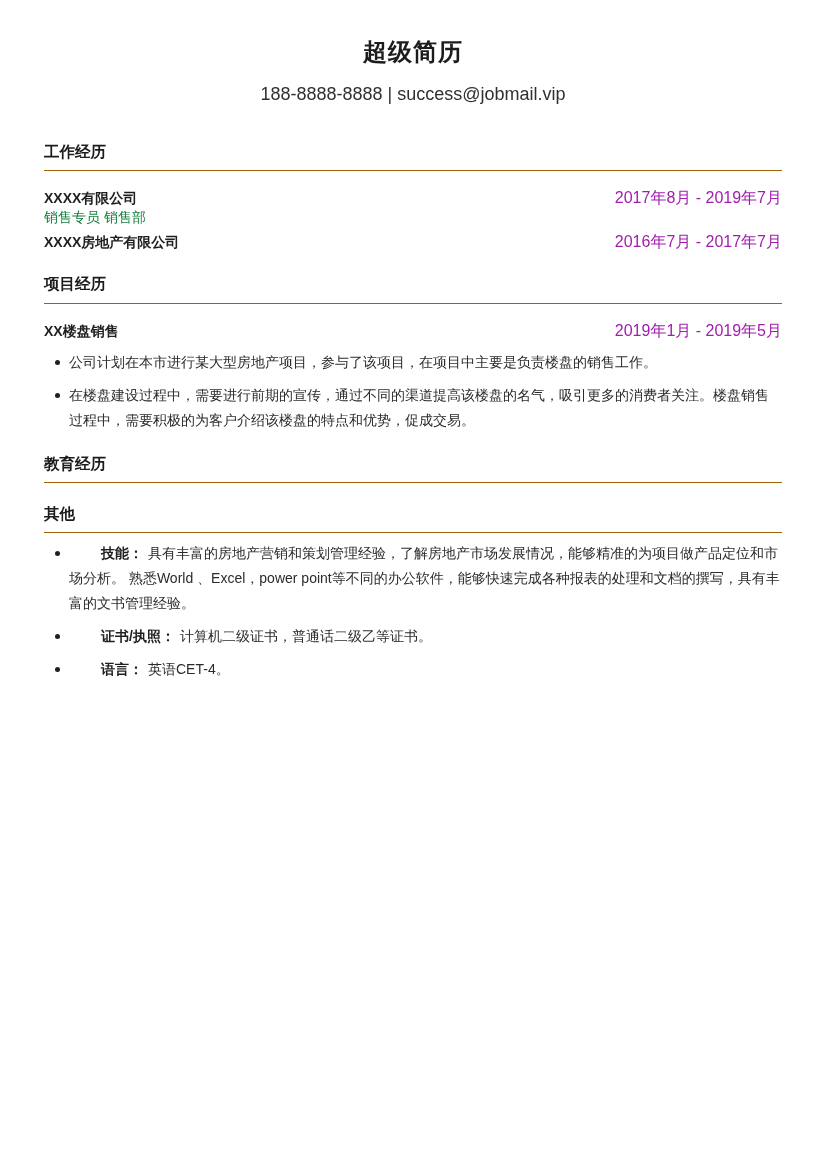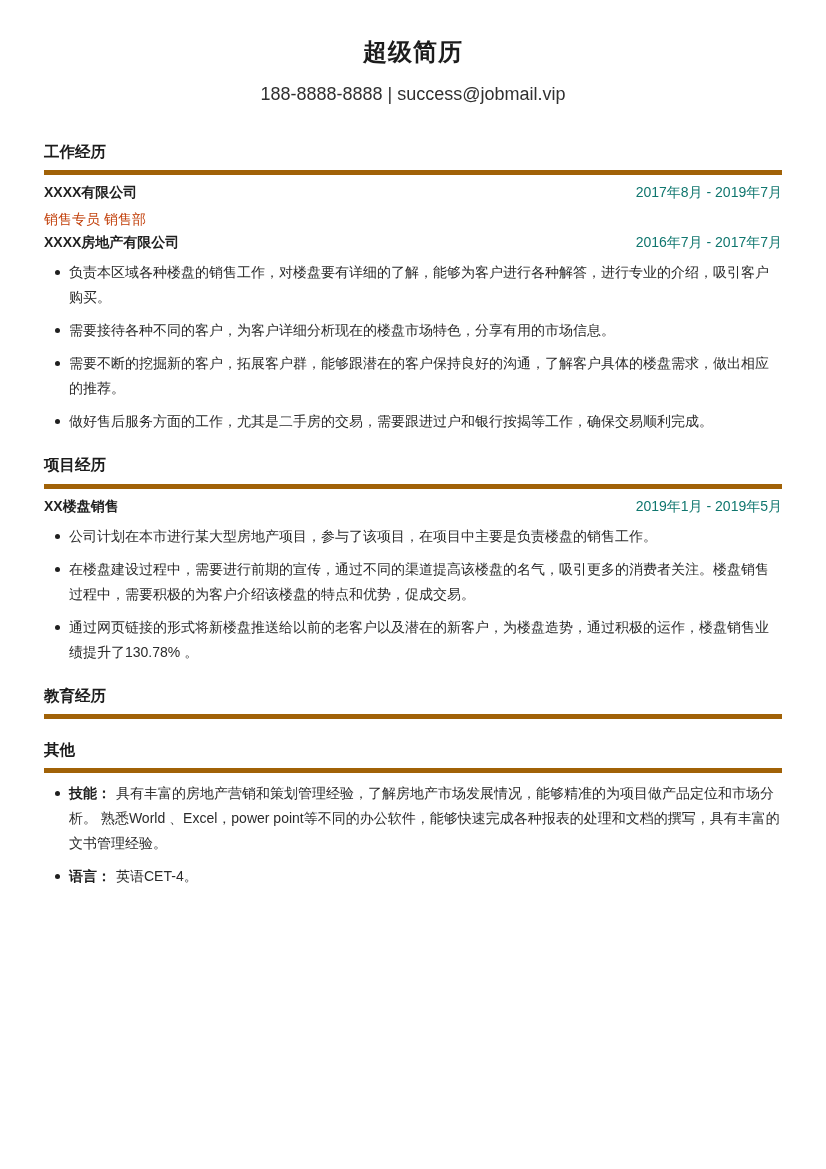--- a/index.html
+++ b/index.html
@@ -32,46 +32,45 @@
     color: #303030;
   }
   
   .section { margin-top: 21px; }
   .section.first { margin-top: 37px; }
   .section-heading {
     font-size: 15.5px;
     font-weight: 700;
     color: #1c1c1c;
     padding-bottom: 9px;
-    border-bottom: 5px solid #a16207;
+    border-bottom: 1px solid #a16207;
     line-height: 1.25;
   }
   
   .entry-header {
     display: flex;
     justify-content: space-between;
     align-items: baseline;
-    margin-top: 9px;
+    margin-top: 17px;
   }
   .entry-header.tight { margin-top: 5px; }
   .entry-name {
     font-size: 14px;
     font-weight: 700;
     color: #1f1f1f;
   }
   .entry-date {
-    font-size: 14px;
+    font-size: 16px;
     font-weight: 400;
-    color: #0f766e;
+    color: #a21caf;
     white-space: nowrap;
   }
   .entry-role {
-    margin-top: 9px;
     font-size: 14px;
-    color: #c2410c;
+    color: #15803d;
   }
   
   ul.bullets {
     list-style: none;
     margin-top: 6px;
     padding-left: 25px;
   }
   ul.bullets li {
     position: relative;
     font-size: 14px;
@@ -86,20 +85,21 @@
     top: 10px;
     width: 5px;
     height: 5px;
     border-radius: 50%;
     background: #1f1f1f;
   }
   ul.bullets li strong {
     font-weight: 700;
     color: #1f1f1f;
     margin-right: 5px;
+    margin-left: 32px;
   }
 </style>
 </head>
 <body>
 
 <div class="page">
 
   <header class="resume-header">
     <h1 class="resume-title">超级简历</h1>
     <div class="resume-contact">188-8888-8888 | success@jobmail.vip</div>
@@ -114,52 +114,46 @@
         <span class="entry-date">2017年8月 - 2019年7月</span>
       </div>
       <div class="entry-role">销售专员 销售部</div>
     </div>
 
     <div class="entry">
       <div class="entry-header tight">
         <span class="entry-name">XXXX房地产有限公司</span>
         <span class="entry-date">2016年7月 - 2017年7月</span>
       </div>
-      <ul class="bullets">
-        <li>负责本区域各种楼盘的销售工作，对楼盘要有详细的了解，能够为客户进行各种解答，进行专业的介绍，吸引客户购买。</li>
-        <li>需要接待各种不同的客户，为客户详细分析现在的楼盘市场特色，分享有用的市场信息。</li>
-        <li>需要不断的挖掘新的客户，拓展客户群，能够跟潜在的客户保持良好的沟通，了解客户具体的楼盘需求，做出相应的推荐。</li>
-        <li>做好售后服务方面的工作，尤其是二手房的交易，需要跟进过户和银行按揭等工作，确保交易顺利完成。</li>
-      </ul>
     </div>
   </section>
 
   <section class="section">
     <h2 class="section-heading">项目经历</h2>
 
     <div class="entry">
       <div class="entry-header">
         <span class="entry-name">XX楼盘销售</span>
         <span class="entry-date">2019年1月 - 2019年5月</span>
       </div>
       <ul class="bullets">
         <li>公司计划在本市进行某大型房地产项目，参与了该项目，在项目中主要是负责楼盘的销售工作。</li>
         <li>在楼盘建设过程中，需要进行前期的宣传，通过不同的渠道提高该楼盘的名气，吸引更多的消费者关注。楼盘销售过程中，需要积极的为客户介绍该楼盘的特点和优势，促成交易。</li>
-        <li>通过网页链接的形式将新楼盘推送给以前的老客户以及潜在的新客户，为楼盘造势，通过积极的运作，楼盘销售业绩提升了130.78% 。</li>
       </ul>
     </div>
   </section>
 
   <section class="section">
     <h2 class="section-heading">教育经历</h2>
 
   </section>
 
   <section class="section">
     <h2 class="section-heading">其他</h2>
 
     <ul class="bullets">
       <li><strong>技能：</strong><span>具有丰富的房地产营销和策划管理经验，了解房地产市场发展情况，能够精准的为项目做产品定位和市场分析。 熟悉World 、Excel，power point等不同的办公软件，能够快速完成各种报表的处理和文档的撰写，具有丰富的文书管理经验。</span></li>
+      <li><strong>证书/执照：</strong><span>计算机二级证书，普通话二级乙等证书。</span></li>
       <li><strong>语言：</strong><span>英语CET-4。</span></li>
     </ul>
   </section>
 
 </div>
 
 </body></html>

